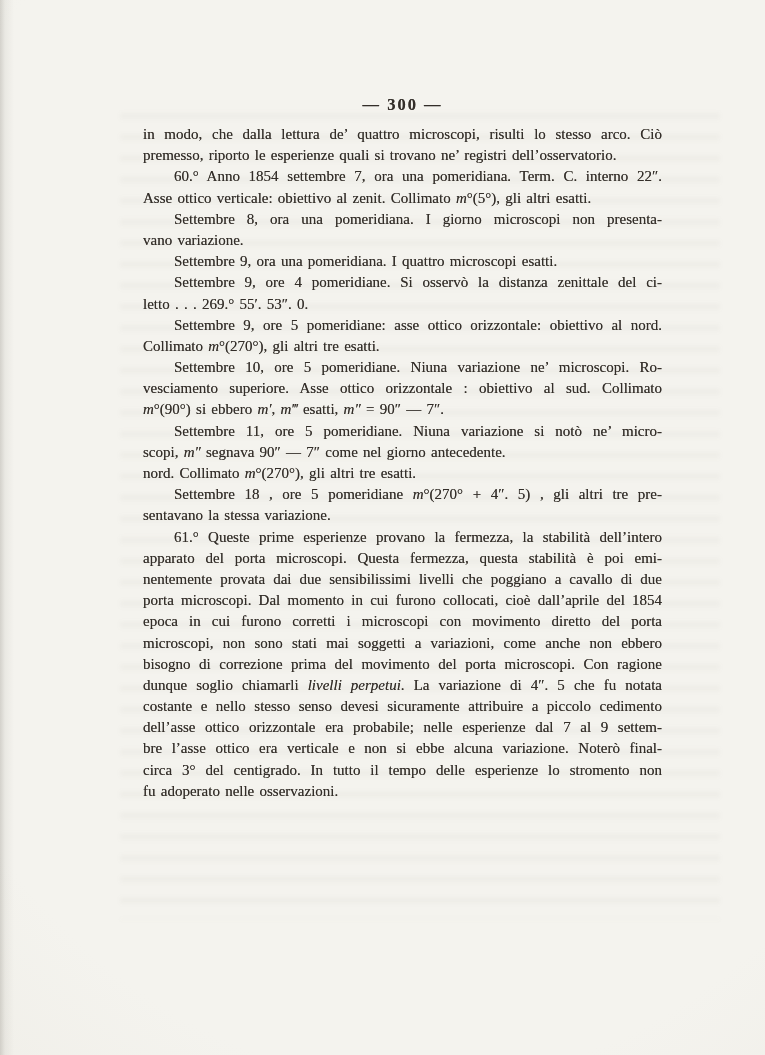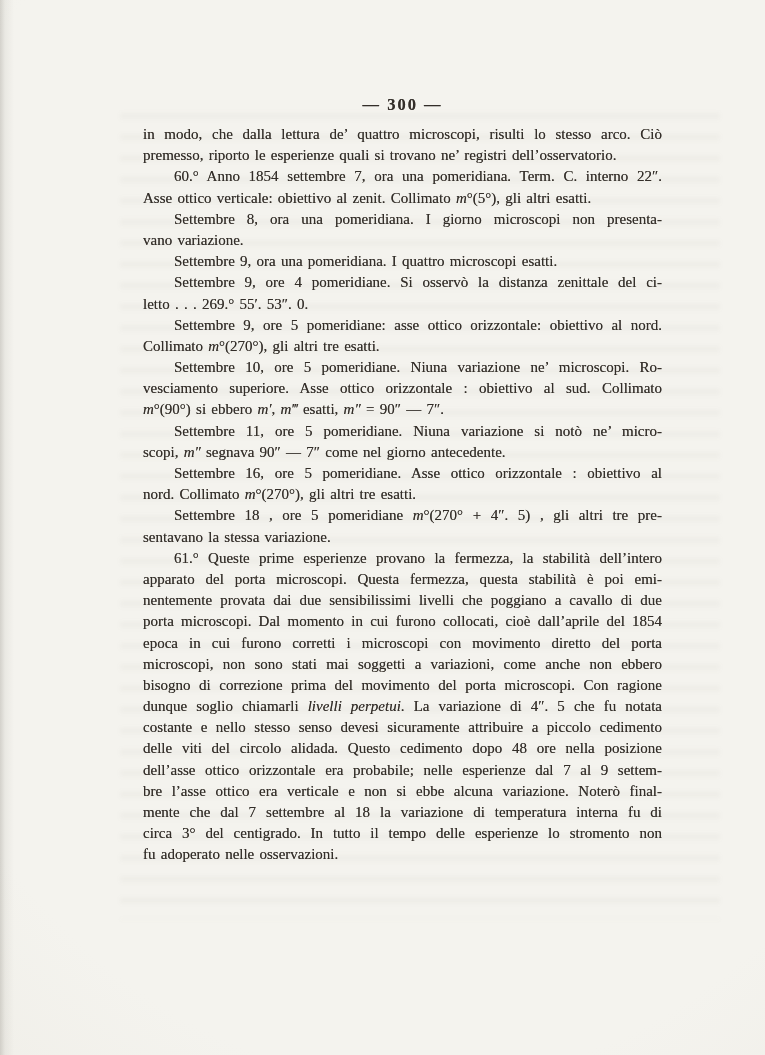--- a/index.html
+++ b/index.html
@@ -88,34 +88,31 @@
         <div class="line indent">Settembre 9, ora una pomeridiana. I quattro microscopi esatti.</div>
         <div class="line fill indent">Settembre 9, ore 4 pomeridiane. Si osservò la distanza zenittale del ci-</div>
         <div class="line">letto . . . 269.° 55′. 53″. 0.</div>
         <div class="line fill indent">Settembre 9, ore 5 pomeridiane: asse ottico orizzontale: obiettivo al nord.</div>
         <div class="line"><span>Collimato </span><i>m</i><span>°(270°), gli altri tre esatti.</span></div>
         <div class="line fill indent">Settembre 10, ore 5 pomeridiane. Niuna variazione ne’ microscopi. Ro-</div>
         <div class="line fill">vesciamento superiore. Asse ottico orizzontale : obiettivo al sud. Collimato</div>
         <div class="line"><i>m</i><span>°(90°) si ebbero </span><i>m′</i><span>, </span><i>m‴</i><span> esatti, </span><i>m″</i><span> = 90″ — 7″.</span></div>
         <div class="line fill indent">Settembre 11, ore 5 pomeridiane. Niuna variazione si notò ne’ micro-</div>
         <div class="line"><span>scopi, </span><i>m″</i><span> segnava 90″ — 7″ come nel giorno antecedente.</span></div>
-        <div class="line fill indent">Settembre 16, ore 5 pomeridiane. Asse ottico orizzontale : obiettivo al</div>
         <div class="line"><span>nord. Collimato </span><i>m</i><span>°(270°), gli altri tre esatti.</span></div>
         <div class="line fill indent"><span>Settembre 18 , ore 5 pomeridiane </span><i>m</i><span>°(270° + 4″. 5) , gli altri tre pre-</span></div>
         <div class="line">sentavano la stessa variazione.</div>
         <div class="line fill indent">61.° Queste prime esperienze provano la fermezza, la stabilità dell’intero</div>
         <div class="line fill">apparato del porta microscopi. Questa fermezza, questa stabilità è poi emi-</div>
         <div class="line fill">nentemente provata dai due sensibilissimi livelli che poggiano a cavallo di due</div>
         <div class="line fill">porta microscopi. Dal momento in cui furono collocati, cioè dall’aprile del 1854</div>
         <div class="line fill">epoca in cui furono corretti i microscopi con movimento diretto del porta</div>
         <div class="line fill">microscopi, non sono stati mai soggetti a variazioni, come anche non ebbero</div>
         <div class="line fill">bisogno di correzione prima del movimento del porta microscopi. Con ragione</div>
         <div class="line fill"><span>dunque soglio chiamarli </span><i>livelli perpetui</i><span>. La variazione di 4″. 5 che fu notata</span></div>
         <div class="line fill">costante e nello stesso senso devesi sicuramente attribuire a piccolo cedimento</div>
-        <div class="line fill">delle viti del circolo alidada. Questo cedimento dopo 48 ore nella posizione</div>
         <div class="line fill">dell’asse ottico orizzontale era probabile; nelle esperienze dal 7 al 9 settem-</div>
         <div class="line fill">bre l’asse ottico era verticale e non si ebbe alcuna variazione. Noterò final-</div>
-        <div class="line fill">mente che dal 7 settembre al 18 la variazione di temperatura interna fu di</div>
         <div class="line fill">circa 3° del centigrado. In tutto il tempo delle esperienze lo stromento non</div>
         <div class="line">fu adoperato nelle osservazioni.</div>
       </div>
   </div>
 </div>
 
 </body></html>

